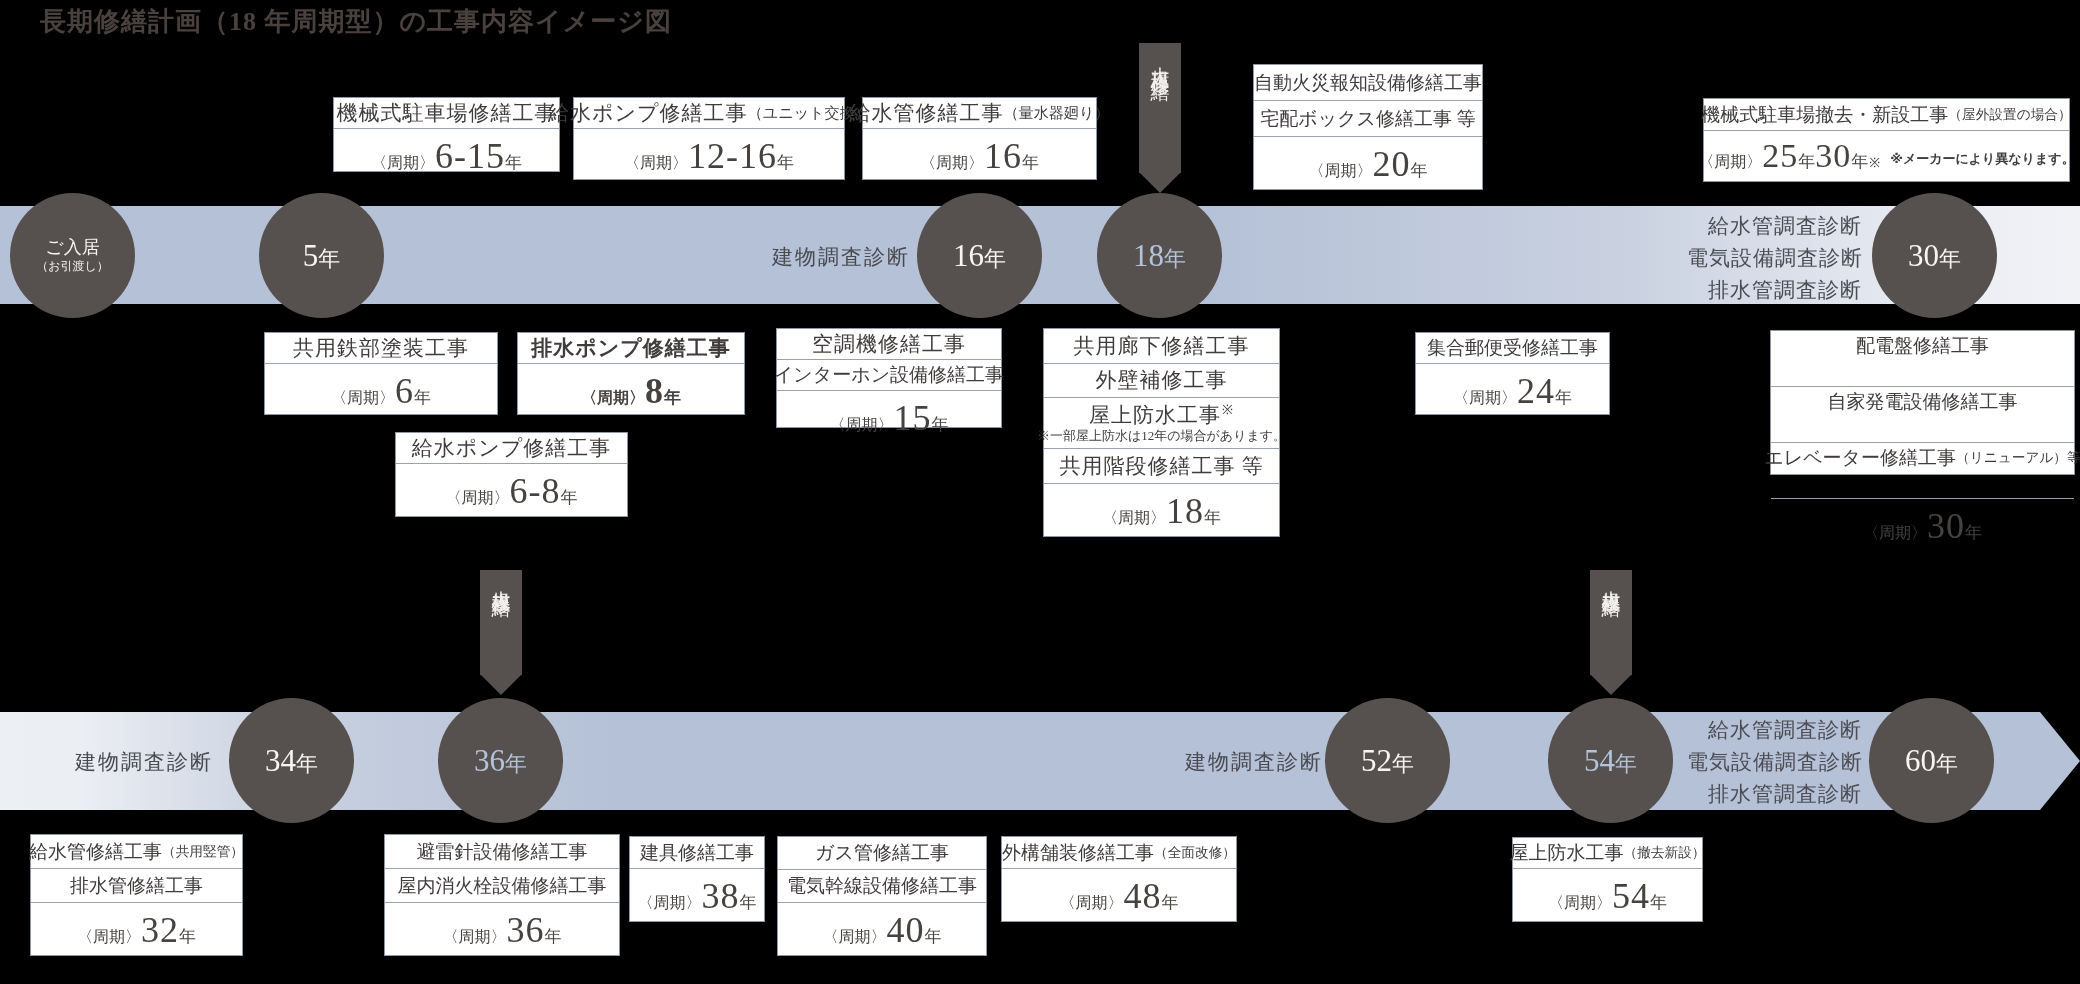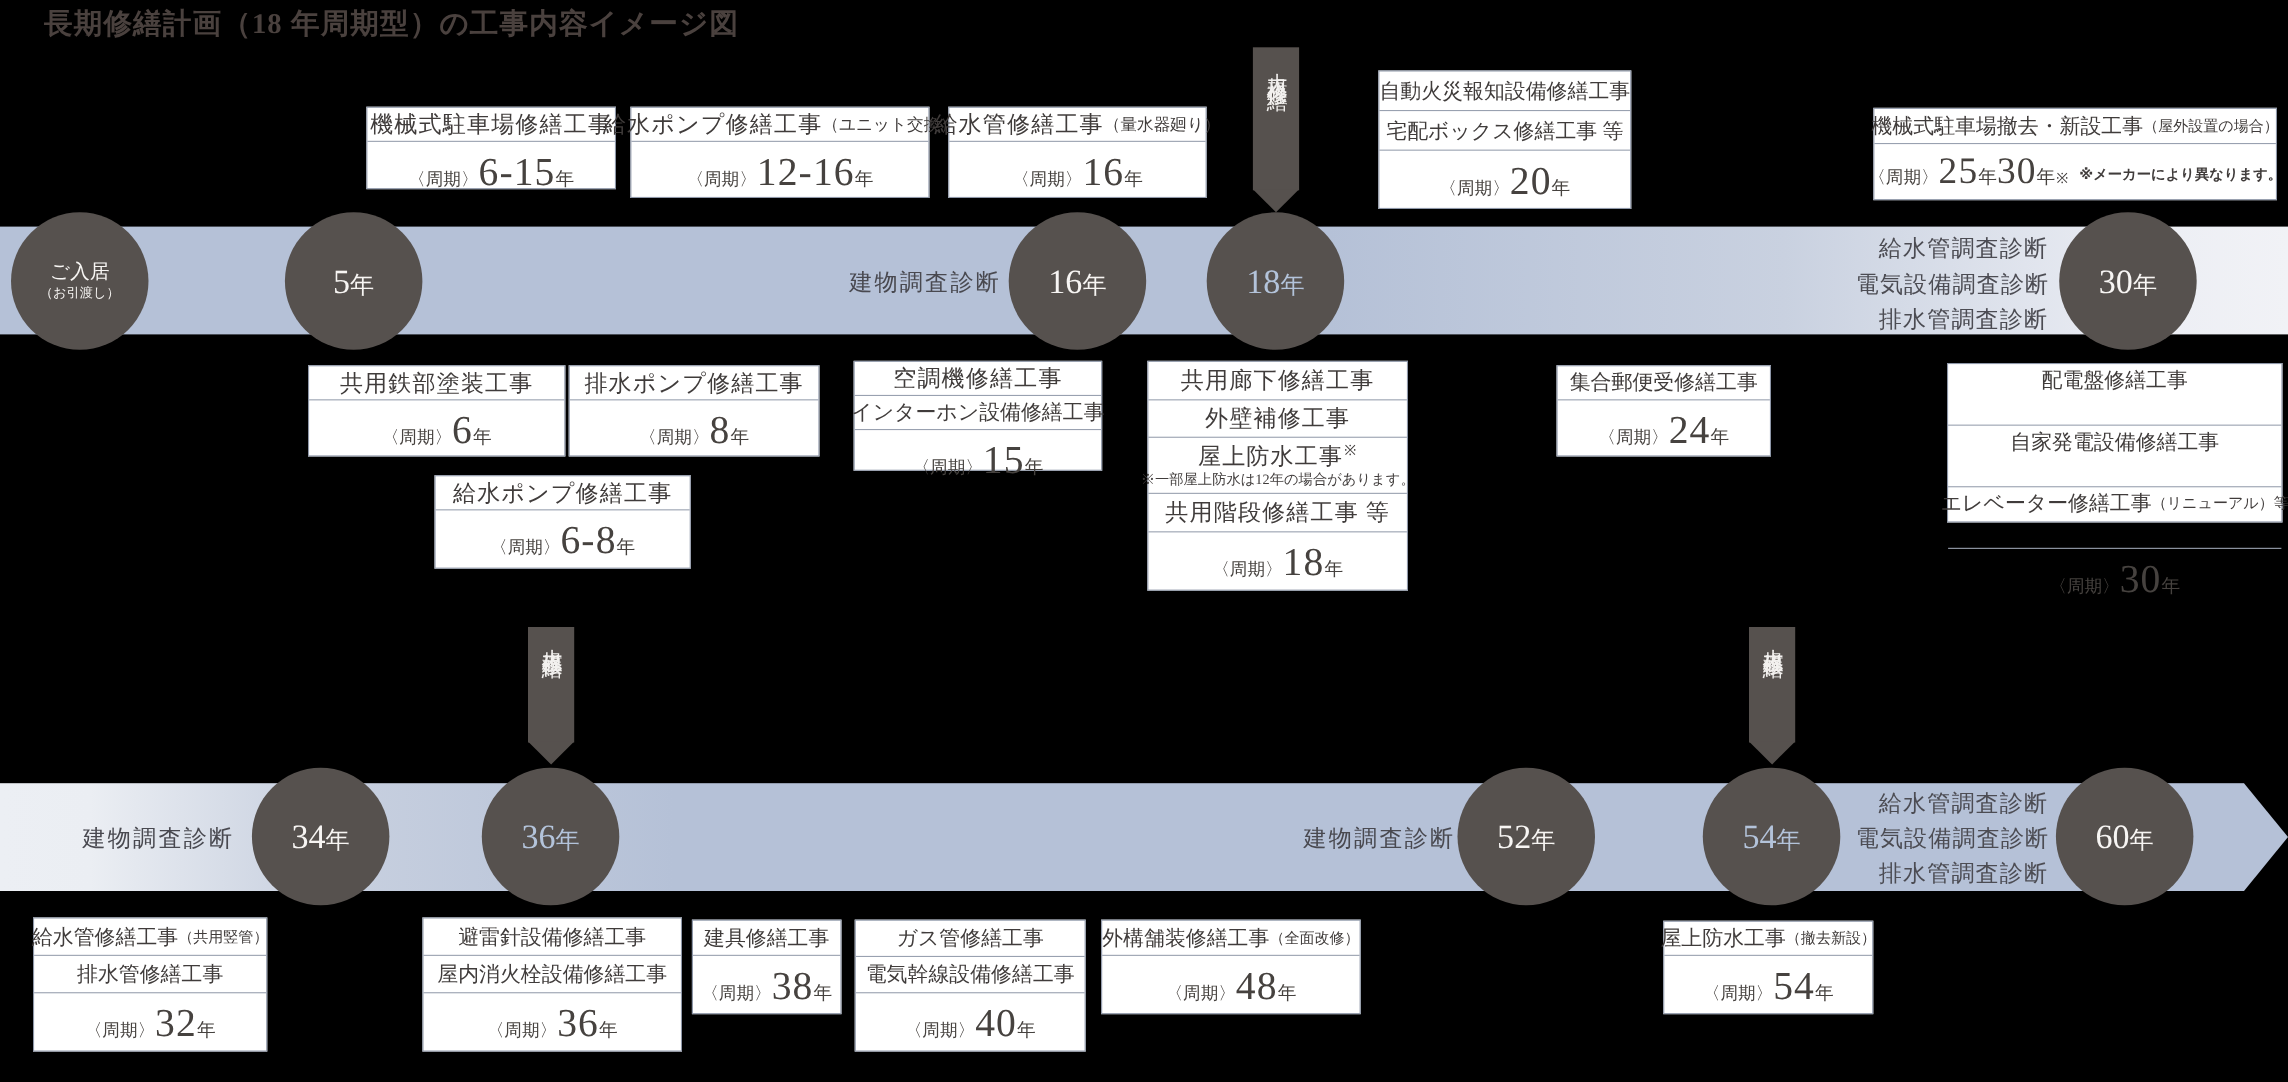--- a/index.html
+++ b/index.html
@@ -173,31 +173,31 @@
         <span class="pn" style="font-size:34px;">25</span>
         <span class="pu">年</span>
         <span class="gap"></span>
         <span class="pn" style="font-size:34px;">30</span>
         <span class="pu">年</span>
         <span class="sup">※</span>
         <span class="pnote">※メーカーにより異なります。</span>
     </div>
   </div>
 
-  <div class="box" style="left:280px;top:332px;width:234px;height:83px;">
+  <div class="box" style="left:264px;top:332px;width:234px;height:83px;">
     <div class="row t">
         <span>共用鉄部塗装工事</span>
       </div>
     <div class="row p">
         <span class="pl">〈周期〉</span>
         <span class="pn">6</span>
         <span class="pu">年</span>
       </div>
   </div>
-  <div class="box" style="left:517px;top:332px;width:228px;height:83px;">
+  <div class="box" style="left:517px;top:332px;width:228px;height:83px;font-weight:bold;">
     <div class="row t">
         <span>排水ポンプ修繕工事</span>
       </div>
     <div class="row p">
         <span class="pl">〈周期〉</span>
         <span class="pn">8</span>
         <span class="pu">年</span>
       </div>
   </div>
   <div class="box" style="left:395px;top:432px;width:233px;height:85px;">

